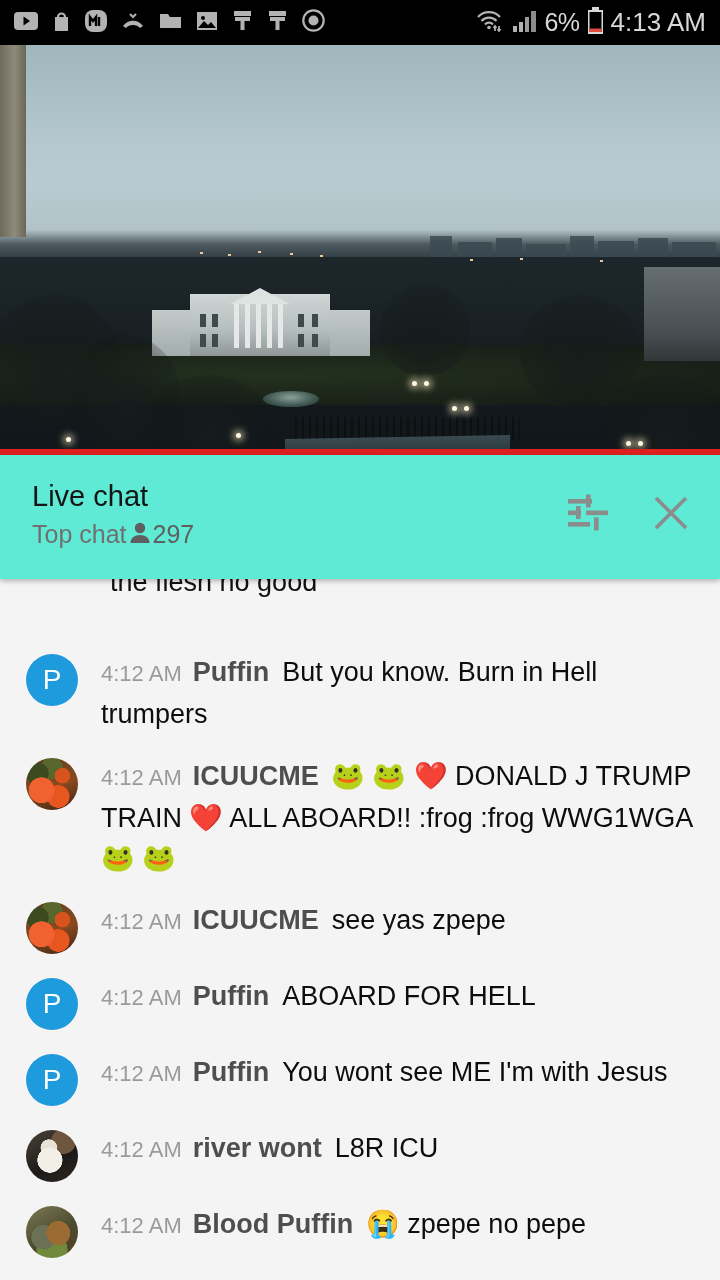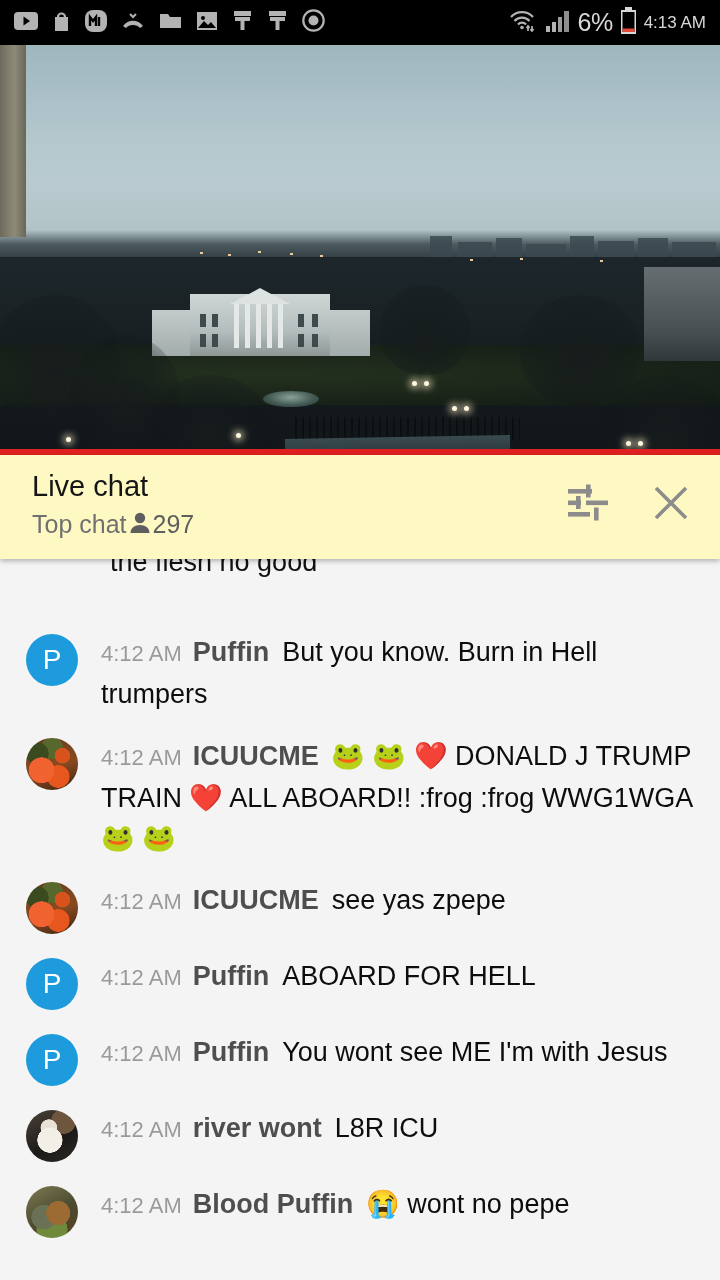--- a/index.html
+++ b/index.html
@@ -8,21 +8,21 @@
 
   
   #status-bar {
     height:45px; width:720px; background:#000; color:#b3b3b3;
     display:flex; align-items:center; padding:0 14px; gap:0;
   }
   #status-left { display:flex; align-items:center; gap:14px; flex:1; }
   #status-right { display:flex; align-items:center; gap:7px; }
   .sicon { display:block; }
   #battery-pct { font-size:25px; color:#d8d8d8; letter-spacing:-0.5px; }
-  #clock { font-size:17px; color:#d8d8d8; letter-spacing:0px; }
+  #clock { font-size:26px; color:#d8d8d8; letter-spacing:0px; }
 
   
   #video-player { position:relative; width:720px; height:410px; overflow:hidden; background:#0b1013; }
   #sky {
     position:absolute; inset:0;
     background:linear-gradient(to bottom,
       #9fb6bd 0%, #a8bec5 10%, #b3c7cd 22%,
       #b9cbd0 34%, #b3c4c9 44%, #a2b5bb 56%,
       #8ba0a6 66%, #6d8087 74%, #4a5b61 80%, #2c383d 86%, #192125 93%, #121819 100%);
   }
@@ -80,21 +80,21 @@
     position:absolute; left:285px; top:392px; width:225px; height:22px;
     background:linear-gradient(to bottom,#41545a,#2b393e); opacity:.85; transform:skewY(-1deg);
   }
   #fence { position:absolute; left:295px; top:372px; width:225px; height:24px;
     background:repeating-linear-gradient(to right, rgba(10,14,14,.85) 0 2px, transparent 2px 7px);
   }
   #progress-bar { position:absolute; left:0; right:0; bottom:0; height:6px; background:#e02020; }
 
   
   #chat-header {
-    position:relative; width:720px; height:104px; background:#fef9c3;
+    position:relative; width:720px; height:124px; background:#5eead4;
     display:flex; align-items:center; padding:0 22px 4px 32px;
     box-shadow:0 2px 5px rgba(0,0,0,0.28); z-index:5;
   }
   #chat-header-text { flex:1; }
   #live-chat-title { font-size:29px; color:#151515; line-height:1.1; margin-bottom:7px; }
   #chat-subrow { display:flex; align-items:center; gap:2px; }
   #top-chat-label { font-size:25px; color:#707070; }
   #viewer-count { font-size:25px; color:#5f5f5f; }
   #header-actions { display:flex; align-items:center; gap:40px; padding-right:6px; }
 
@@ -368,17 +368,17 @@
           <span>P</span>
         </div>
         <div class="msg-body"><span class="msg-time">4:12 AM</span><span class="msg-author">Puffin</span><span class="msg-text">You wont see ME I'm with Jesus</span></div>
       </div>
       <div class="msg">
         <div class="avatar whitedog"></div>
         <div class="msg-body"><span class="msg-time">4:12 AM</span><span class="msg-author">river wont</span><span class="msg-text">L8R ICU</span></div>
       </div>
       <div class="msg">
         <div class="avatar hound"></div>
-        <div class="msg-body"><span class="msg-time">4:12 AM</span><span class="msg-author">Blood Puffin</span><span class="msg-text">😭 wont no pepe</span></div>
+        <div class="msg-body"><span class="msg-time">4:12 AM</span><span class="msg-author">Blood Puffin</span><span class="msg-text">😭 zpepe no pepe</span></div>
       </div>
     </div>
 
 </div>
 
 </body></html>

